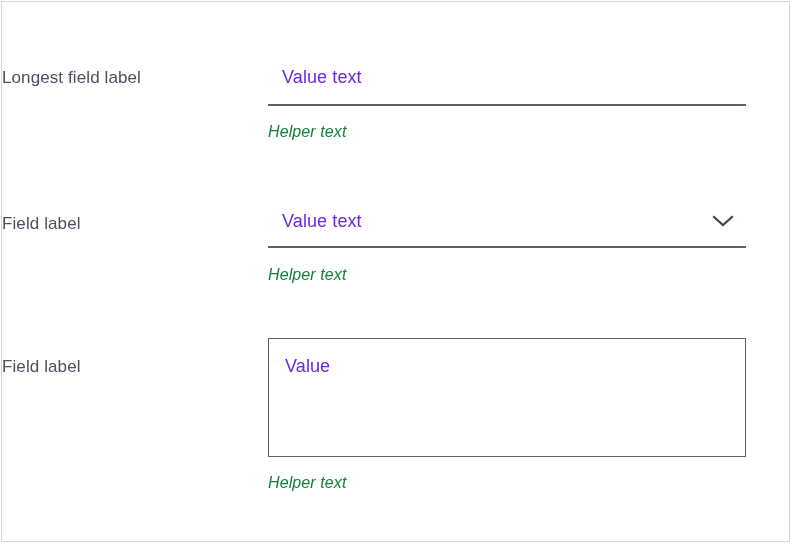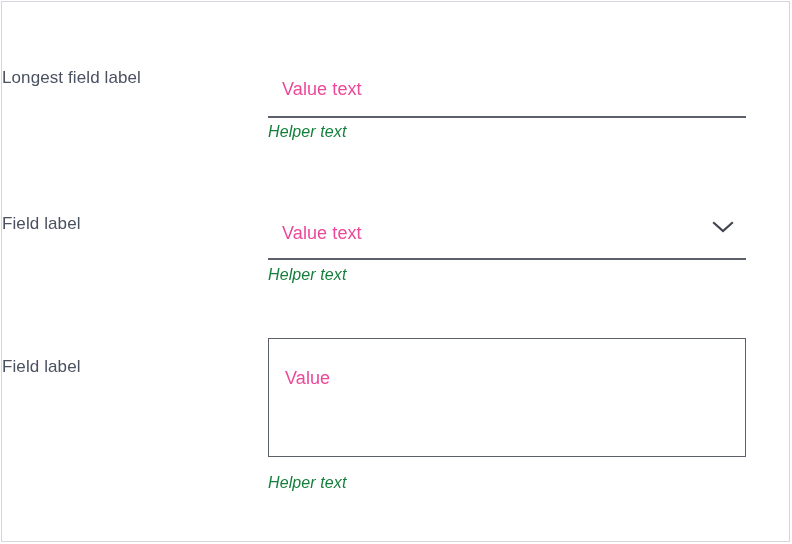--- a/index.html
+++ b/index.html
@@ -48,24 +48,23 @@
 
   .field-control {
     position: absolute;
     left: 266px;
     width: 478px;
   }
 
   .value-text {
     font-size: 18px;
     line-height: 22px;
-    color: #ec4899;
+    color: #6d28d9;
     letter-spacing: 0.1px;
     white-space: nowrap;
-    margin-top: 12px;
   }
 
   .underline {
     width: 478px;
     height: 2px;
     background: #5b606b;
   }
 
   .helper-text {
     position: absolute;

